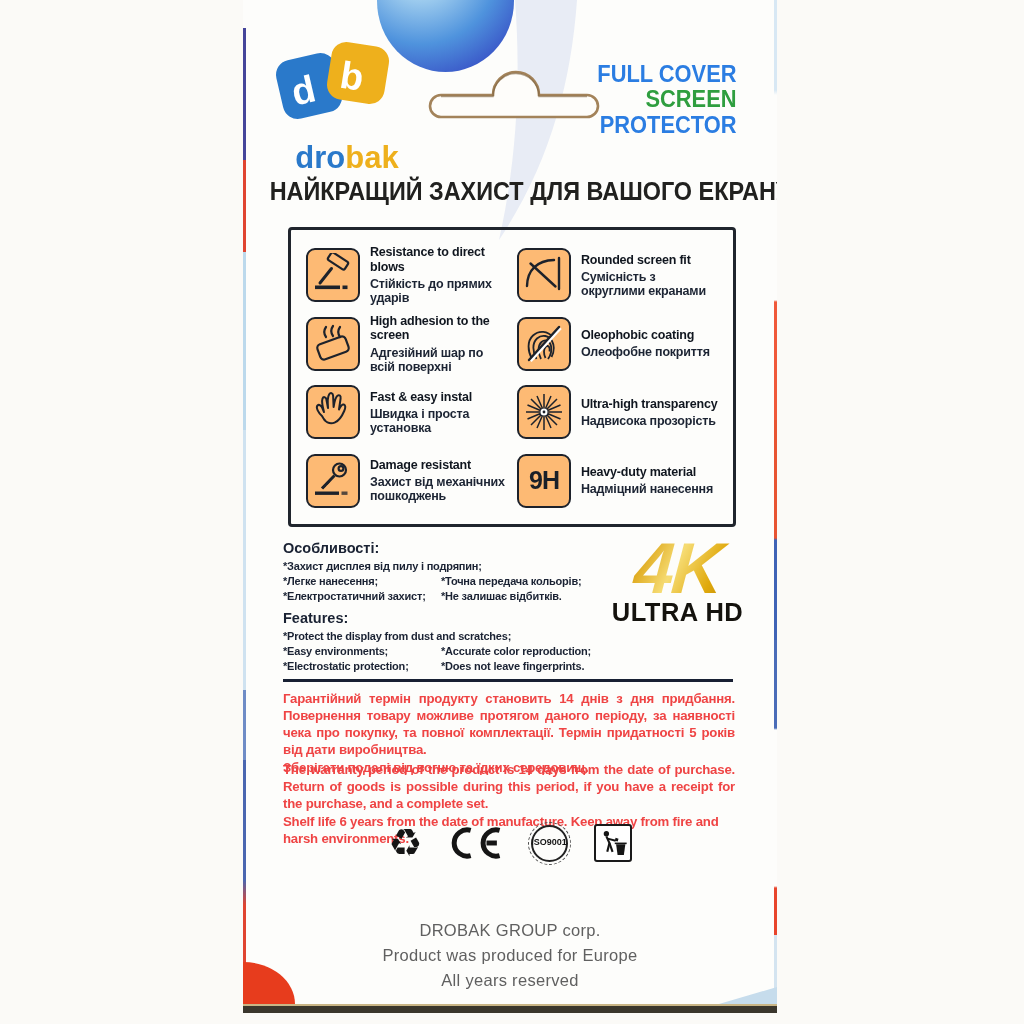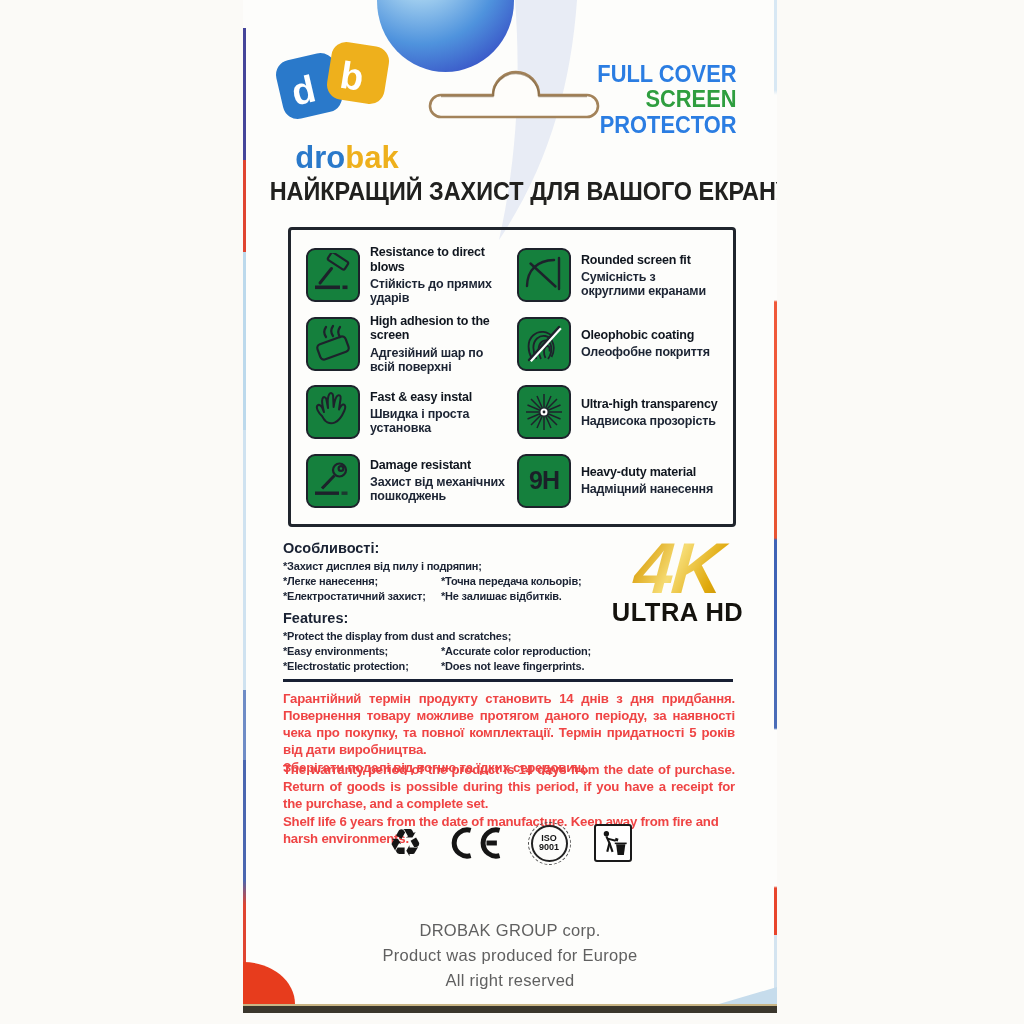--- a/index.html
+++ b/index.html
@@ -55,21 +55,21 @@
   
   .tagline{position:absolute;right:40px;top:62px;text-align:right;font-size:23px;font-weight:700;line-height:1.1;transform:scaleX(.95);transform-origin:right top;}
   .tag-blue{color:#2b7de2;}
   .tag-green{color:#2f9e3f;}
   
   .headline{position:absolute;left:0;top:176px;width:100%;text-align:center;font-size:26px;font-weight:700;color:#21211f;white-space:nowrap;transform:scaleX(.9);transform-origin:center;}
   
   .panel{position:absolute;left:45px;top:227px;width:448px;height:300px;border:3px solid #20252d;border-radius:4px;box-sizing:border-box;
     padding:11px 13px 9px 15px;display:grid;grid-template-columns:1fr 1fr;grid-template-rows:repeat(4,1fr);grid-auto-flow:column;column-gap:8px;}
   .fitem{display:flex;align-items:center;}
-  .ibox{flex:none;width:54px;height:54px;border:2.5px solid #1d222b;border-radius:9px;box-sizing:border-box;display:flex;align-items:center;justify-content:center;background:#15803d;}
+  .ibox{flex:none;width:54px;height:54px;border:2.5px solid #1d222b;border-radius:9px;box-sizing:border-box;display:flex;align-items:center;justify-content:center;background:#fdba74;}
   .ftext{margin-left:10px;}
   .fen{font-size:12.5px;font-weight:700;color:#10161f;letter-spacing:-.2px;line-height:1.15;}
   .fua{font-size:12.5px;font-weight:600;color:#1c2433;letter-spacing:-.2px;line-height:1.12;margin-top:3px;max-width:152px;}
   .nineh{font-size:25px;font-weight:700;color:#1a2028;letter-spacing:-1px;}
   
   .bullets{position:absolute;left:40px;width:345px;color:#1a2233;}
   .bullets .btitle{font-size:14.5px;font-weight:700;margin-bottom:3px;}
   .bullets .bline{font-size:11px;font-weight:700;letter-spacing:-.2px;line-height:1.35;}
   .bcols{display:flex;}
   .bcol1{width:158px;flex:none;}
@@ -85,21 +85,21 @@
   .divider{position:absolute;left:40px;top:679px;width:450px;height:2.5px;background:#182033;}
   .warranty{position:absolute;left:40px;width:452px;color:#ef4444;font-size:13.2px;font-weight:700;letter-spacing:-.2px;line-height:1.28;}
   .w-ua{top:691px;}
   .w-en{top:762px;}
   .warranty p{margin:0;text-align:justify;}
   .warranty p + p{margin-top:1px;text-align:left;}
   
   .certs{position:absolute;left:0;top:820px;width:100%;display:flex;justify-content:center;align-items:center;gap:26px;height:46px;}
   .recycle{font-family:"DejaVu Sans",sans-serif;font-size:38px;line-height:1;color:#151515;}
   .iso{width:37px;height:37px;border:2px solid #222;border-radius:50%;outline:1.5px dashed #4a4a4a;outline-offset:2px;
-    display:flex;flex-direction:column;align-items:center;justify-content:center;font-size:9px;font-weight:700;line-height:1.05;color:#151515;box-sizing:border-box;}
+    display:flex;flex-direction:row;align-items:center;justify-content:center;font-size:9px;font-weight:700;line-height:1.05;color:#151515;box-sizing:border-box;}
   .dispose{width:38px;height:38px;border:2.4px solid #1a1a1a;border-radius:3px;box-sizing:border-box;display:flex;align-items:center;justify-content:center;background:#fff;}
   
   .footer{position:absolute;left:0;top:918px;width:100%;text-align:center;color:#606060;font-size:16.5px;line-height:1.5;letter-spacing:.3px;}
 </style>
 </head>
 <body>
 
 <div class="package">
 
   <div class="sphere"></div>
@@ -331,16 +331,16 @@
         <rect x="19.5" y="11.5" width="3.4" height="3.4" fill="#151515" transform="rotate(15 21 13)"></rect>
         <path d="M20.5 18.5 h10.5 l-1.7 12 h-7.1 Z" fill="#151515"></path>
         <rect x="19" y="16.5" width="13.5" height="1.8" fill="#151515"></rect>
       </svg>
     </div>
   </div>
 
   <div class="footer">
     <div>DROBAK GROUP corp.</div>
     <div>Product was produced for Europe</div>
-    <div>All right reserved</div>
+    <div>All years reserved</div>
   </div>
 
 </div>
 
 </body></html>

